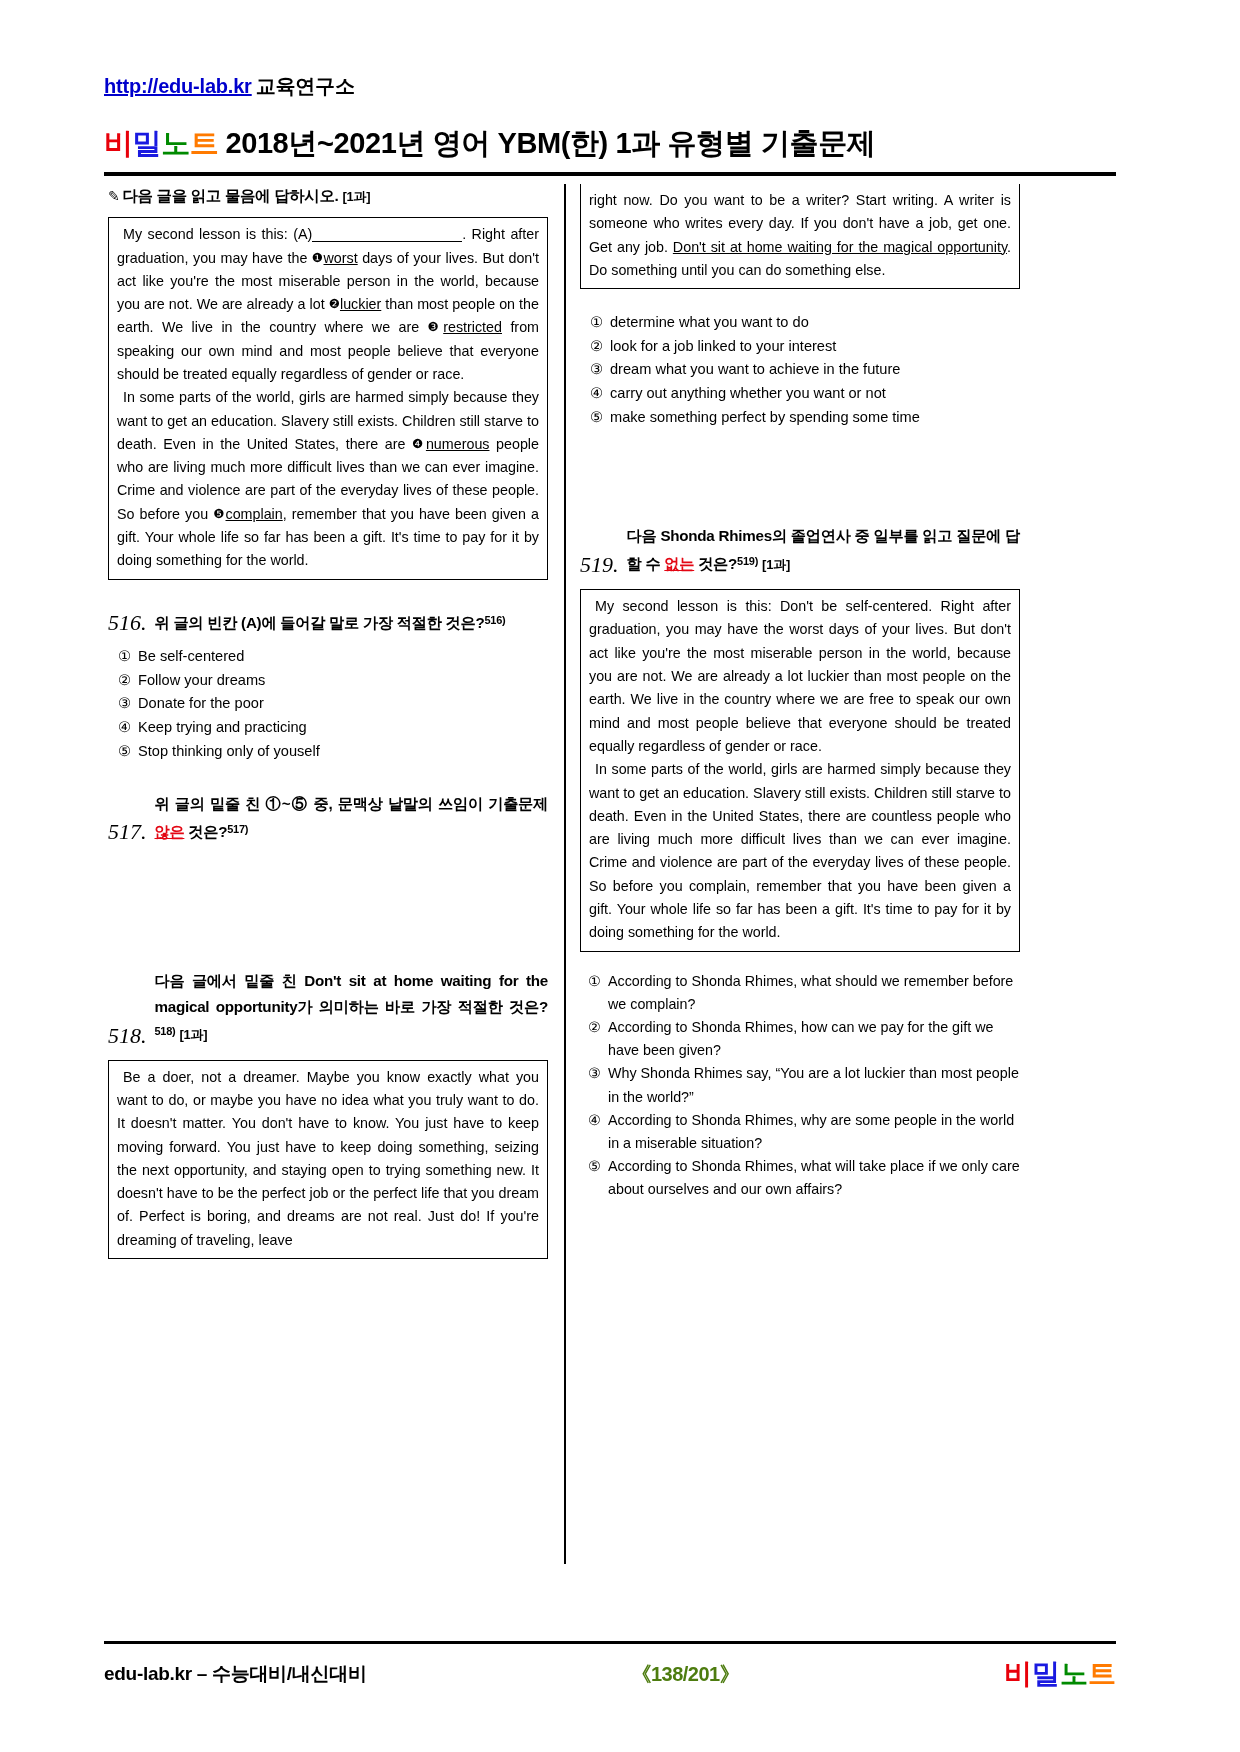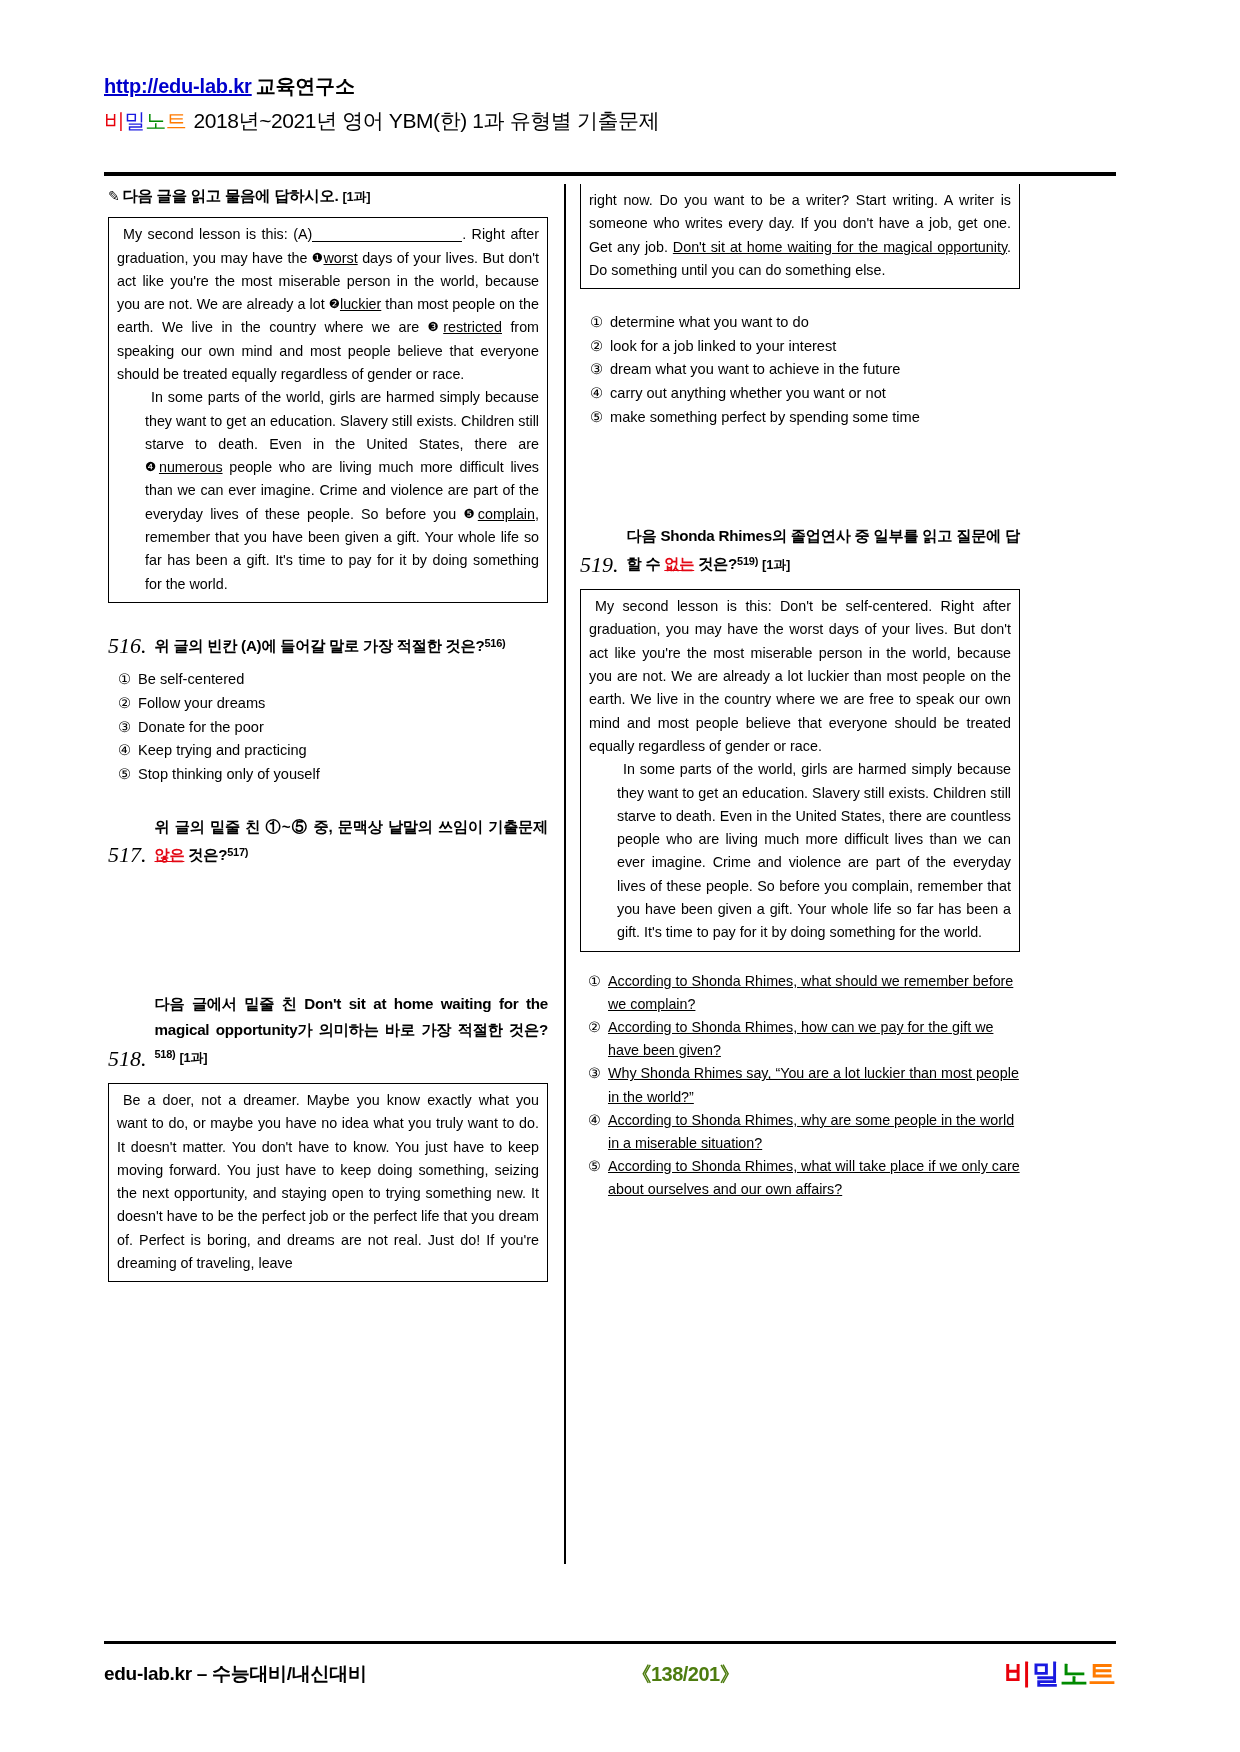--- a/index.html
+++ b/index.html
@@ -40,23 +40,23 @@
   }
   .hdr-url {
     color: #0000cc;
     text-decoration: underline;
   }
   .hdr-org {
     color: #000;
     padding-left: 4px;
   }
   .hdr-line2 {
-    font-size: 21px;
-    font-weight: normal;
-    margin-top: 9px;
+    font-size: 29px;
+    font-weight: bold;
+    margin-top: 26px;
     white-space: nowrap;
     letter-spacing: -0.4px;
   }
   .bmn span:nth-child(1){ color:#e8000a; }
   .bmn span:nth-child(2){ color:#1a1ae0; }
   .bmn span:nth-child(3){ color:#008a00; }
   .bmn span:nth-child(4){ color:#ff7a00; }
   .hdr-title-rest { color:#000; padding-left:7px; }
 
   .rule-top {
@@ -98,21 +98,21 @@
   .passage {
     border: 1.4px solid #000;
     padding: 5px 8px 6px 8px;
     text-align: justify;
     text-justify: inter-word;
     font-size: 14.3px;
     line-height: 23.3px;
     box-sizing: border-box;
   }
   .passage p { margin:0; text-indent: 6px; }
-  .passage p + p { margin-top: 0px; margin-left: 28px; }
+  .passage p + p { margin-top: 0px; }
   .u { text-decoration: underline; }
   .blank {
     display:inline-block;
     border-bottom:1.3px solid #000;
     width:150px;
     vertical-align: -3px;
   }
   .cnum { font-size: 12.5px; vertical-align: 1px; }
 
   
@@ -150,21 +150,21 @@
     margin-top: 10px;
     padding-left: 10px;
     font-size: 14.6px;
     line-height: 23.6px;
   }
   .choice { display:flex; align-items: flex-start; }
   .choice .mark { flex:0 0 auto; width: 20px; }
   .choice .ctext { flex:1 1 auto; }
   .choices-wrap { margin-top:10px; padding-left:8px; }
   .choice-multi { margin-bottom:0px; }
-  .choice-multi .ctext { padding-left:0;text-decoration:underline; }
+  .choice-multi .ctext { padding-left:0; }
 
   .spacer-517 { height: 118px; }
 
   
   .rule-bot {
     position:absolute;
     left:104px; top:1641px;
     width:1012px; height:3.4px;
     background:#000;
   }

